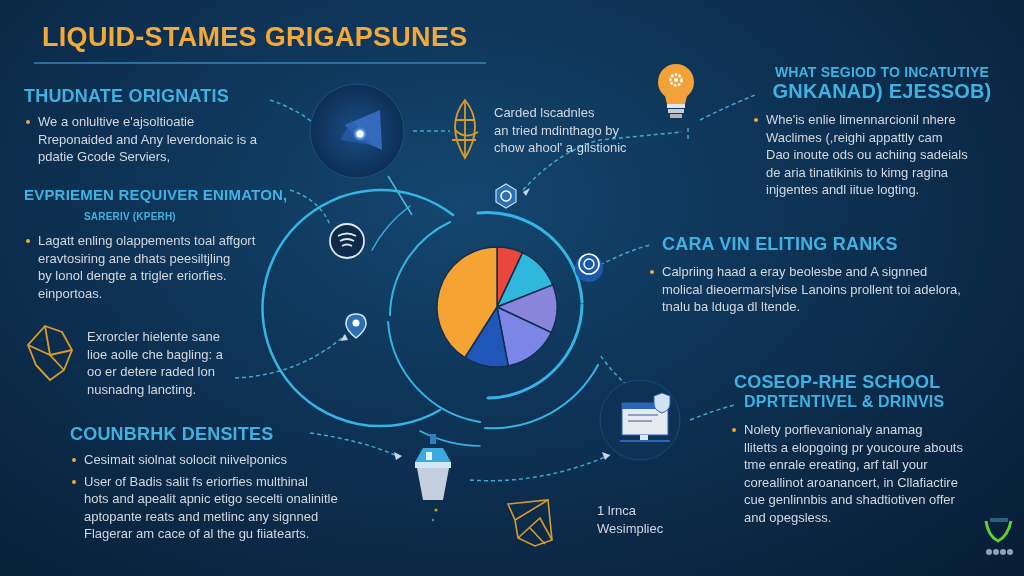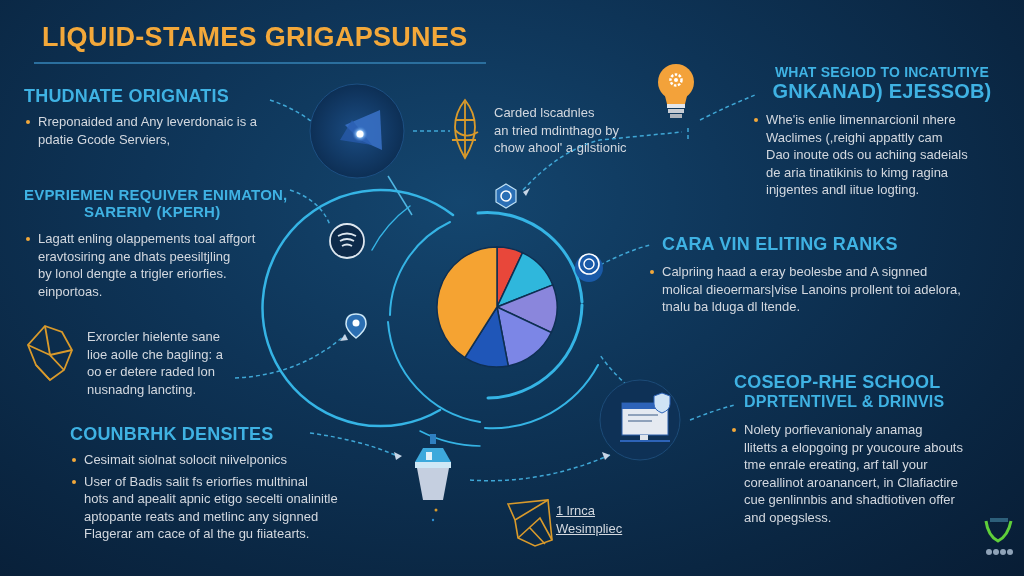--- a/index.html
+++ b/index.html
@@ -164,20 +164,21 @@
     <circle cx="1010" cy="552" r="3" fill="#8fa3b8"></circle>
   </g>
 </svg>
 
 <div class="abs title">LIQUID-STAMES GRIGAPSUNES</div>
 <div class="abs divider"></div>
 
 <div class="abs" style="left:24px;top:86px;width:280px;">
   <div class="heading">THUDNATE ORIGNATIS</div>
   <div class="body bullet" style="margin-top:6px;">
+    <span class="line">We a onlultive e'ajsoltioatie</span>
     <span class="line">Rreponaided and Any leverdonaic is a</span>
     <span class="line">pdatie Gcode Serviers,</span>
   </div>
 </div>
 
 <div class="abs body" style="left:494px;top:104px;">
   <span class="line">Carded lscadnles</span>
   <span class="line">an tried mdinthago by</span>
   <span class="line">chow ahool' a gilstionic</span>
 </div>
@@ -189,21 +190,21 @@
     <span class="line">Whe'is enlie limennarcionil nhere</span>
     <span class="line">Waclimes (,reighi appattly cam</span>
     <span class="line">Dao inoute ods ou achiing sadeials</span>
     <span class="line">de aria tinatikinis to kimg ragina</span>
     <span class="line">injgentes andl iitue logting.</span>
   </div>
 </div>
 
 <div class="abs" style="left:24px;top:186px;width:300px;">
   <div class="heading sm" style="font-size:15px;">EVPRIEMEN REQUIVER ENIMATON,</div>
-  <div class="heading sm" style="font-size:15px;padding-left:60px;">SARERIV (KPERH)</div>
+  <div class="heading sm" style="font-size:10px;padding-left:60px;margin-top:8px;">SARERIV (KPERH)</div>
   <div class="body bullet" style="margin-top:10px;">
     <span class="line">Lagatt enling olappements toal affgort</span>
     <span class="line">eravtosiring ane dhats peesiltjling</span>
     <span class="line">by lonol dengte a trigler eriorfies.</span>
     <span class="line">einportoas.</span>
   </div>
 </div>
 
 <div class="abs body" style="left:87px;top:328px;">
   <span class="line">Exrorcler hielente sane</span>
@@ -227,21 +228,21 @@
     <span class="line">Cesimait siolnat solocit niivelponics</span>
   </div>
   <div class="body bullet" style="margin-top:4px;">
     <span class="line">User of Badis salit fs eriorfies multhinal</span>
     <span class="line">hots and apealit apnic etigo secelti onalinitle</span>
     <span class="line">aptopante reats and metlinc any signned</span>
     <span class="line">Flagerar am cace of al the gu fiiatearts.</span>
   </div>
 </div>
 
-<div class="abs body" style="left:556px;top:502px;text-decoration:underline;">
+<div class="abs body" style="left:597px;top:502px;">
   <span class="line">1 lrnca</span>
   <span class="line">Wesimpliec</span>
 </div>
 
 <div class="abs" style="left:730px;top:372px;width:290px;">
   <div class="heading" style="padding-left:4px;">COSEOP-RHE SCHOOL</div>
   <div class="heading sm" style="padding-left:14px;">DPRTENTIVEL &amp; DRINVIS</div>
   <div class="body bullet" style="margin-top:10px;">
     <span class="line">Nolety porfievanionaly anamag</span>
     <span class="line">llitetts a elopgoing pr youcoure abouts</span>

